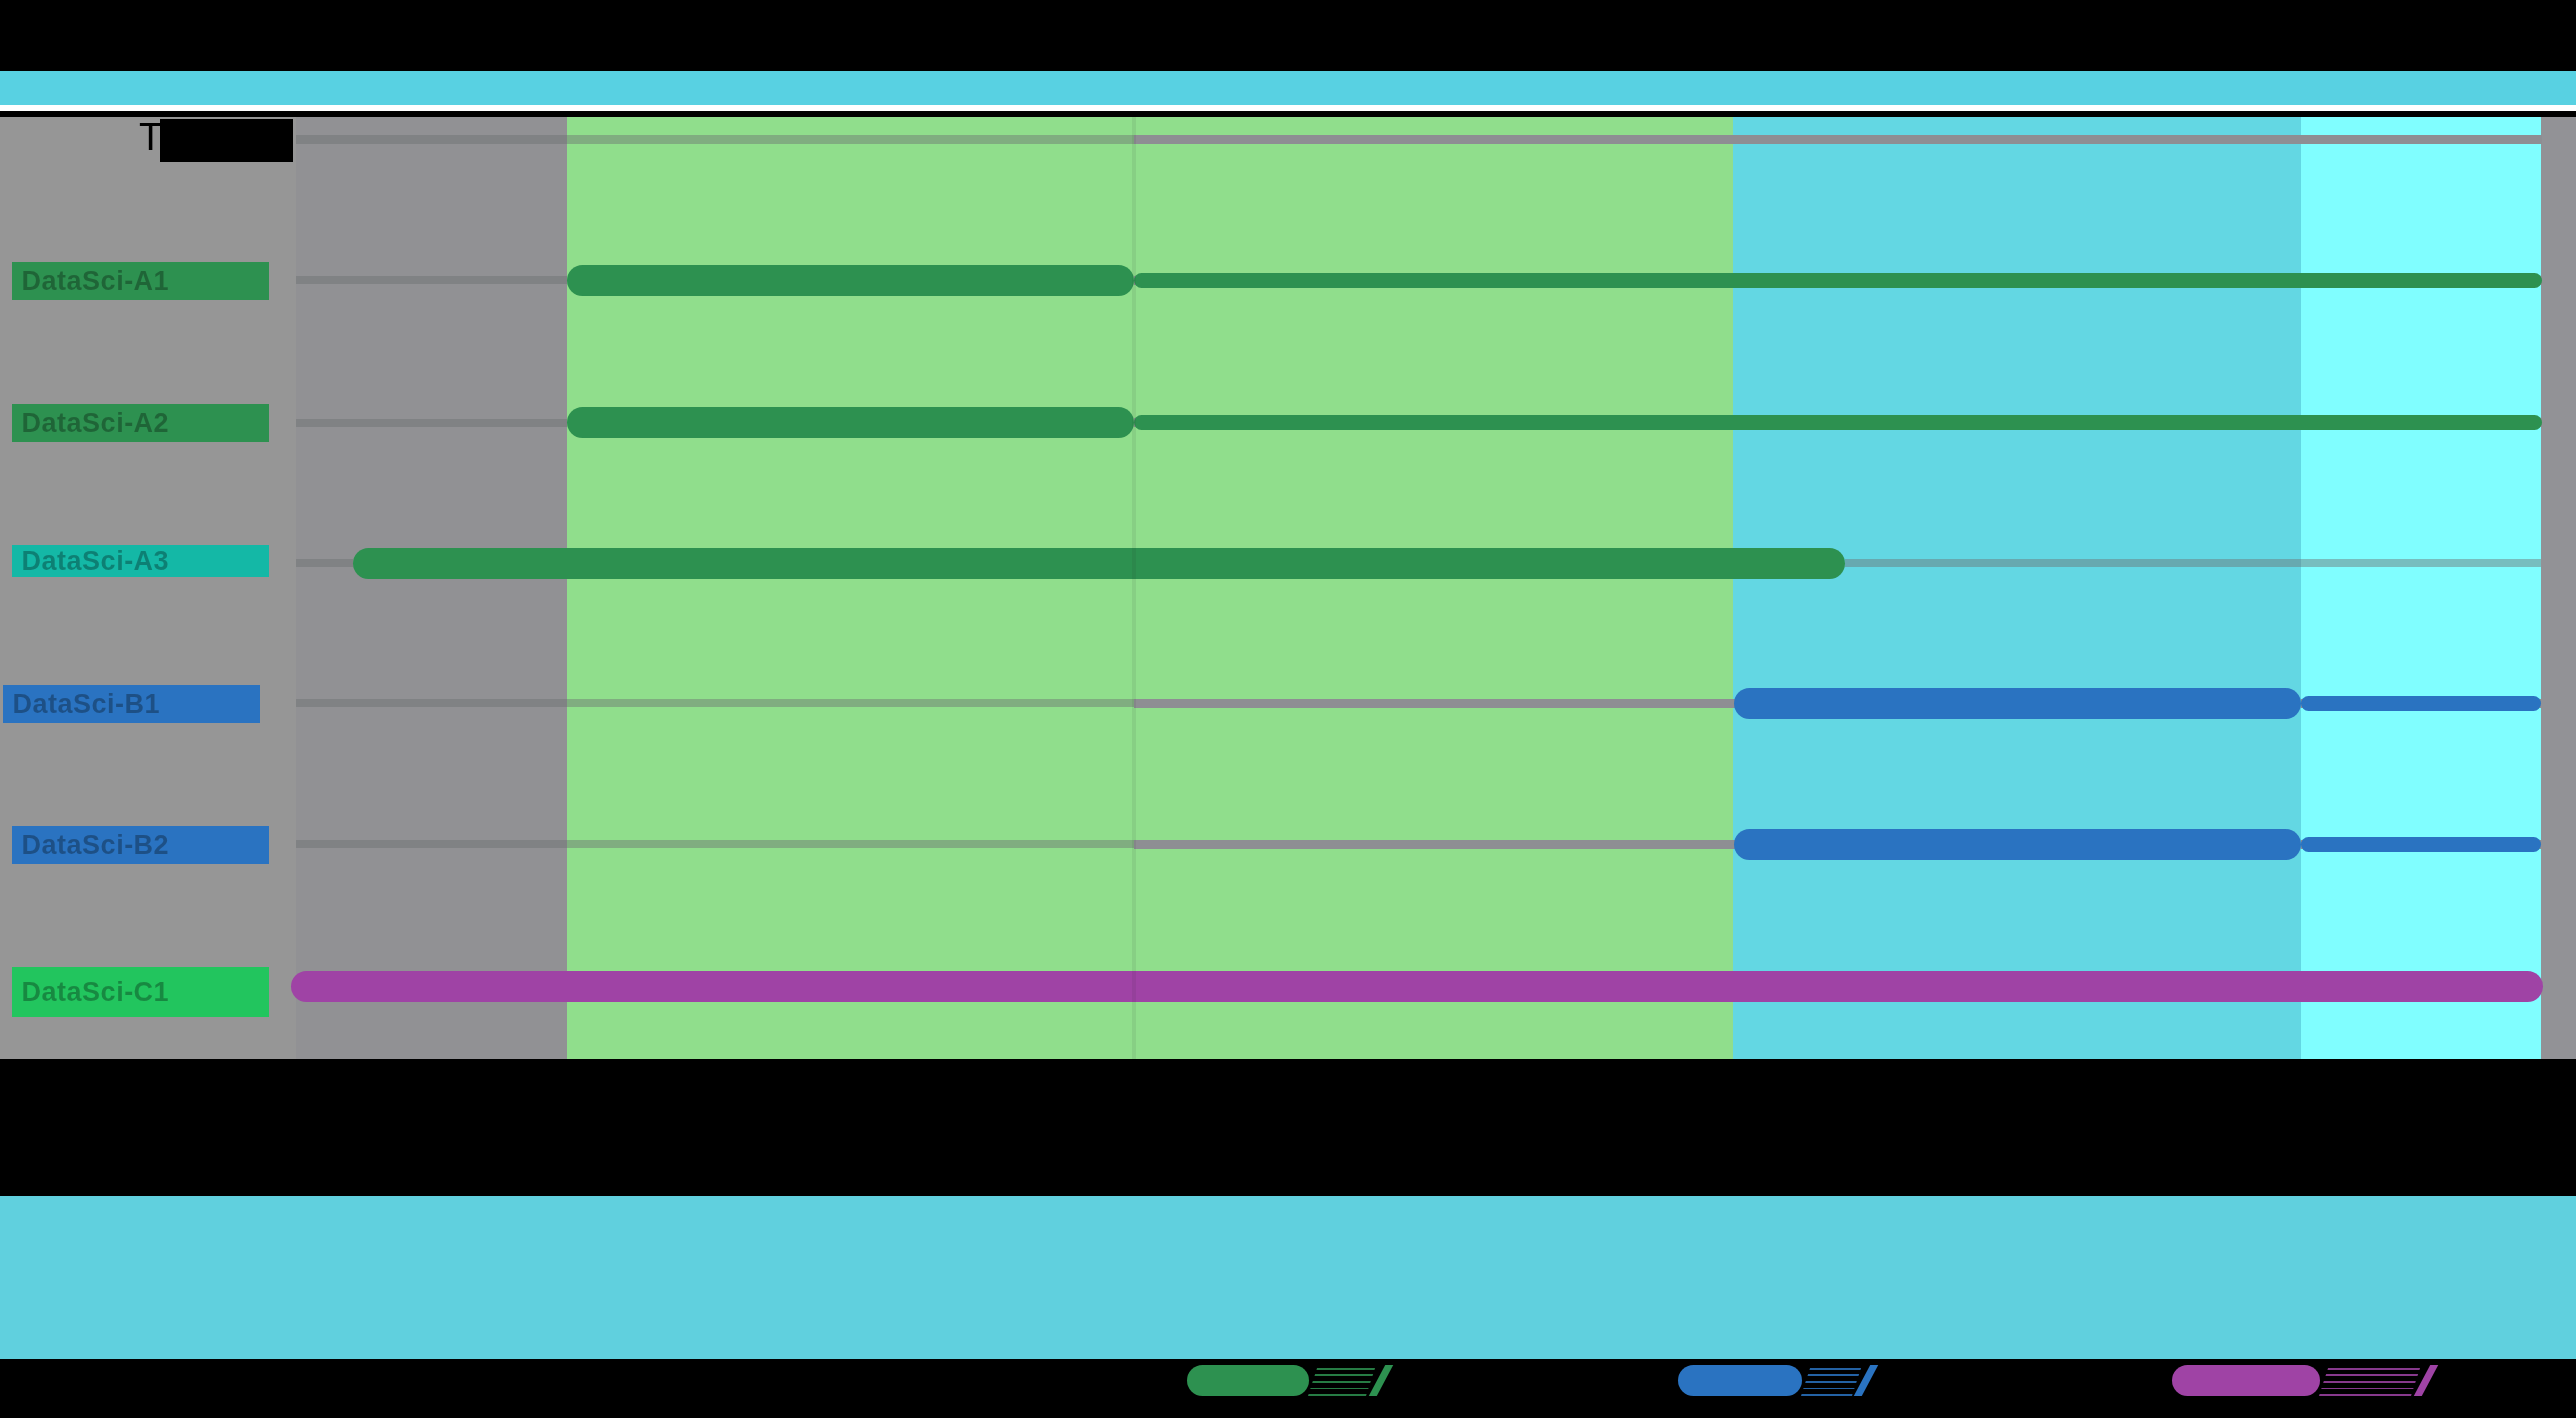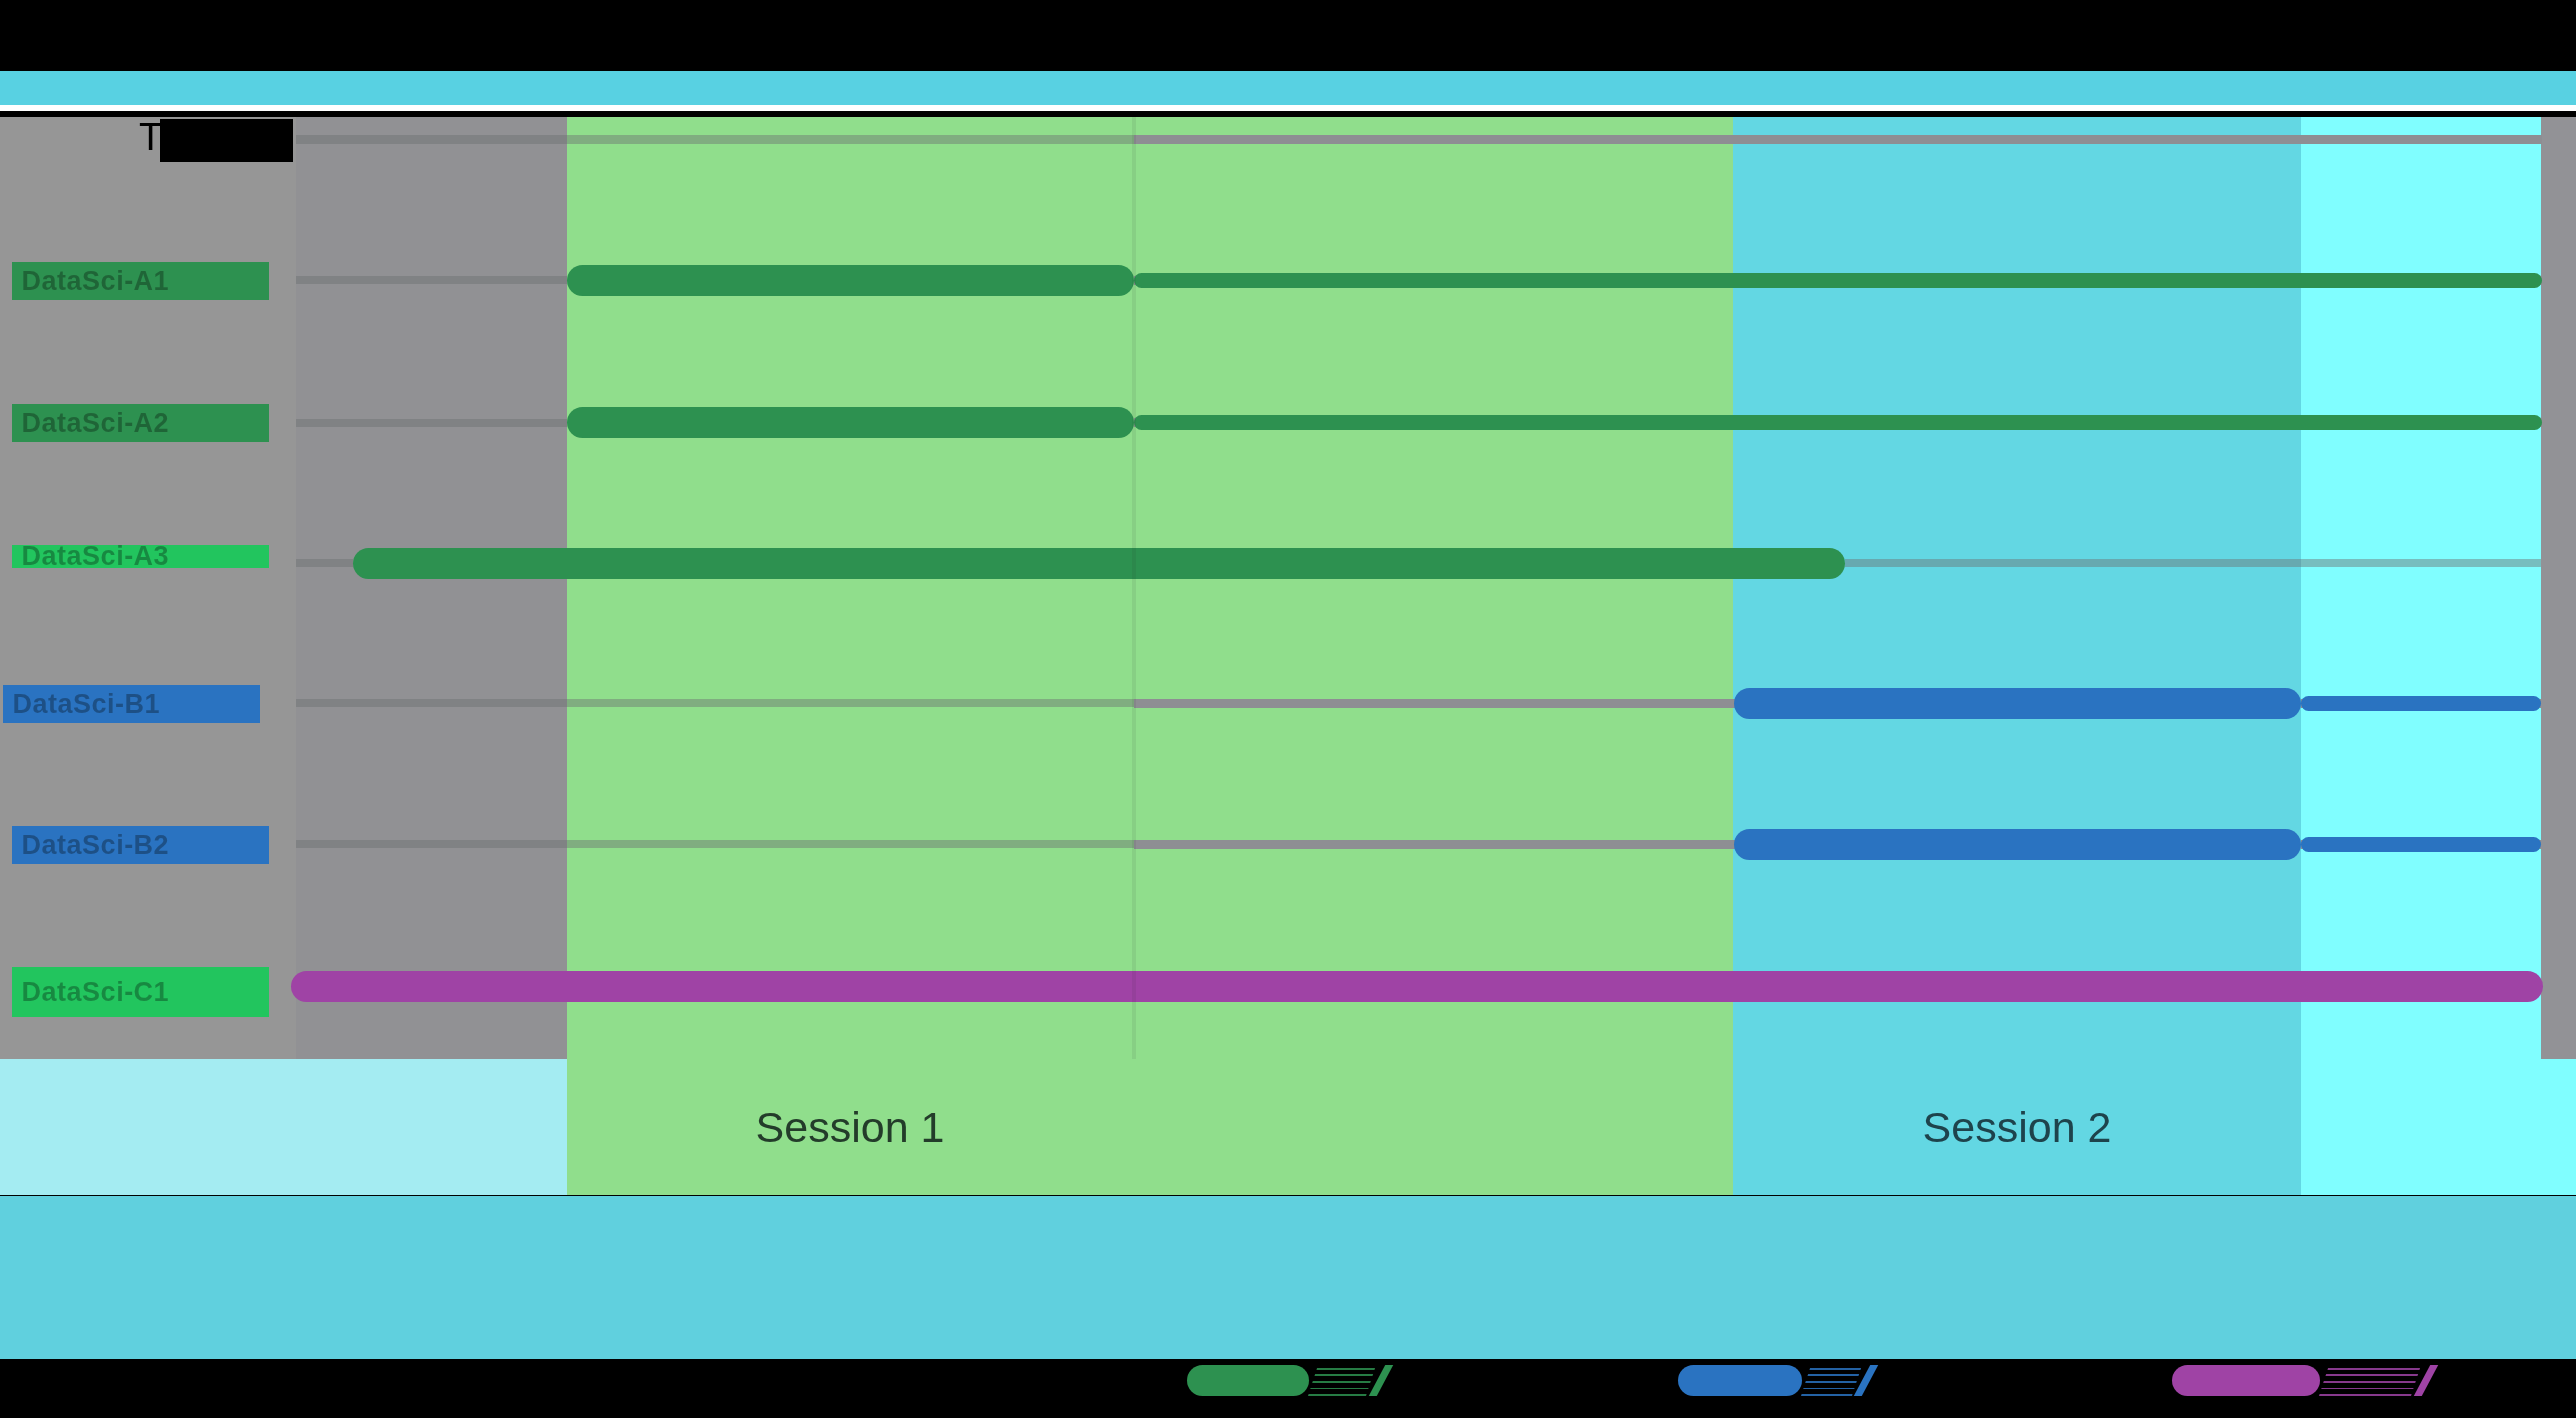--- a/index.html
+++ b/index.html
@@ -73,48 +73,36 @@
         <div class="gridline" style="left: 2301px; top: 723px; width: 240px; height: 9.4px; background: rgb(142, 142, 147);"></div>
       </div>
     <div id="plot-rows">
         <div class="tail-line" style="left: 1134px; top: 156px; width: 1408px; height: 15px; background: rgb(45, 145, 80);"></div>
         <div class="task-bar" style="left: 567px; top: 148px; width: 567px; height: 31px; background: rgb(45, 145, 80);"></div>
         <div class="row-label" style="left: 12.2px; top: 145px; width: 257px; height: 38px; background: rgb(45, 145, 80);">DataSci-A1</div>
         <div class="tail-line" style="left: 1134px; top: 298px; width: 1408px; height: 15px; background: rgb(45, 145, 80);"></div>
         <div class="task-bar" style="left: 567px; top: 290px; width: 567px; height: 31px; background: rgb(45, 145, 80);"></div>
         <div class="row-label" style="left: 12.2px; top: 287px; width: 257px; height: 38px; background: rgb(45, 145, 80);">DataSci-A2</div>
         <div class="task-bar" style="left: 353px; top: 431px; width: 1492px; height: 31px; background: rgb(45, 145, 80);"></div>
-        <div class="row-label" style="left: 12.2px; top: 428px; width: 257px; height: 23px; background: #22c55e;">DataSci-A3</div>
+        <div class="row-label" style="left: 12.2px; top: 428px; width: 257px; height: 32px; background: #14b8a6;">DataSci-A3</div>
         <div class="tail-line" style="left: 2301px; top: 579px; width: 240px; height: 15px; background: rgb(42, 115, 193);"></div>
         <div class="task-bar" style="left: 1734px; top: 571px; width: 567px; height: 31px; background: rgb(42, 115, 193);"></div>
         <div class="row-label" style="left: 3px; top: 568px; width: 257px; height: 38px; background: rgb(42, 115, 193);">DataSci-B1</div>
         <div class="tail-line" style="left: 2301px; top: 720px; width: 240px; height: 15px; background: rgb(42, 115, 193);"></div>
         <div class="task-bar" style="left: 1734px; top: 712px; width: 567px; height: 31px; background: rgb(42, 115, 193);"></div>
         <div class="row-label" style="left: 12.2px; top: 709px; width: 257px; height: 38px; background: rgb(42, 115, 193);">DataSci-B2</div>
         <div class="task-bar" style="left: 291px; top: 854px; width: 2252px; height: 31px; background: rgb(159, 67, 165);"></div>
         <div class="row-label" style="left: 12.2px; top: 850px; width: 257px; height: 50px; background: #22c55e;">DataSci-C1</div>
       </div>
     <div class="vseam" style="left:1132px;top:0;width:3.8px;height:942px;"></div>
   </div>
 
   <div class="abs time-label">Time</div>
   <div class="time-redaction"></div>
 
-  <div class="abs" id="session-strip" style="left:0;top:1059px;width:2576px;height:136px;">
-    <div id="strip-bands">
-        <div class="band" style="left: 0px; width: 567px; background: rgb(164, 236, 242);"></div>
-        <div class="band" style="left: 567px; width: 1166px; background: rgb(144, 222, 140);">
-          <div class="session-label" style="left: 283px; top: 50%; color: rgb(35, 60, 42);">Session 1</div>
-        </div>
-        <div class="band" style="left: 1733px; width: 568px; background: rgb(99, 215, 227);">
-          <div class="session-label" style="left: 284px; top: 50%; color: rgb(30, 67, 76);">Session 2</div>
-        </div>
-        <div class="band" style="left: 2301px; width: 275px; background: rgb(128, 254, 255);"></div>
-      </div>
-  </div>
 
   <div class="abs" id="bottom-band" style="left: 0px; top: 1196px; width: 2576px; height: 163px; background: rgb(96, 208, 222);"></div>
 
   <div class="abs" id="bottom-letterbox" style="left: 0px; top: 1359px; width: 2576px; height: 60px; background: rgb(0, 0, 0);">
     <div id="legend">
         <div class="legend-pill" style="left: 1187px; top: 5.6px; width: 122px; height: 31px; background: rgb(45, 145, 80);"></div>
         <div class="legend-streak" style="left: 1313px; top: 5.6px; width: 58px; height: 31px; background: repeating-linear-gradient(0deg, rgb(45, 145, 80) 0px, rgb(45, 145, 80) 1.9px, transparent 1.9px, transparent 6.6px);"></div>
         <div class="legend-slash" style="left: 1377px; top: 5.6px; width: 8.4px; height: 31px; background: rgb(45, 145, 80);"></div>
         <div class="legend-pill" style="left: 1678px; top: 5.6px; width: 124px; height: 31px; background: rgb(42, 115, 193);"></div>
         <div class="legend-streak" style="left: 1806px; top: 5.6px; width: 51px; height: 31px; background: repeating-linear-gradient(0deg, rgb(42, 115, 193) 0px, rgb(42, 115, 193) 1.9px, transparent 1.9px, transparent 6.6px);"></div>

